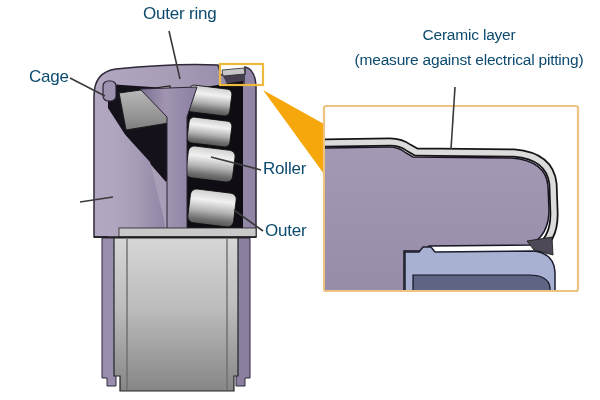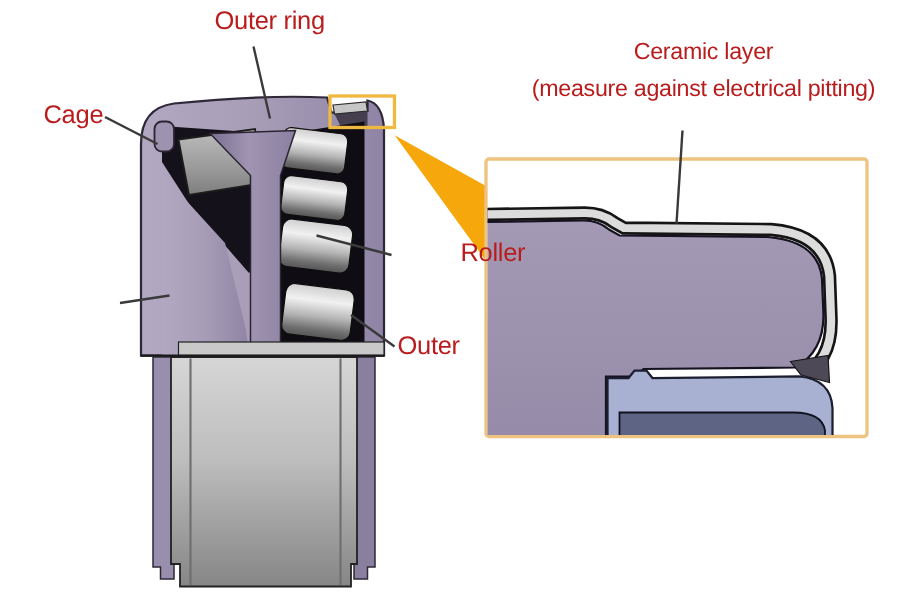--- a/index.html
+++ b/index.html
@@ -6,21 +6,21 @@
   .stage{
     position:relative;
     width:600px;height:400px;
     background:#ffffff;
     font-family:"Liberation Sans", sans-serif;
     overflow:hidden;
   }
   .stage svg{position:absolute;left:0;top:0;}
   .lbl{
     position:absolute;
-    color:#b91c1c;
+    color:#0c4a6e;
     font-size:17px;
     font-weight:500;
     white-space:nowrap;
     letter-spacing:-0.2px;
     line-height:1.15;
   }
   .lbl-ceramic{
     text-align:center;
     white-space:normal;
     font-size:15.5px;
@@ -131,20 +131,20 @@
       <line x1="70" y1="78" x2="105" y2="96"></line>
       <line x1="80" y1="202" x2="113" y2="197"></line>
       <line x1="261" y1="170" x2="211" y2="157"></line>
       <line x1="263" y1="231" x2="234" y2="210"></line>
       <line x1="455" y1="87" x2="451" y2="149"></line>
     </g>
   </svg>
 
   <div class="lbl" style="left:143px;top:4px;">Outer ring</div>
   <div class="lbl" style="left:29px;top:67px;">Cage</div>
-  <div class="lbl" style="left:263px;top:159px;margin-left:44px;">Roller</div>
+  <div class="lbl" style="left:263px;top:159px;">Roller</div>
   <div class="lbl" style="left:265px;top:221px;">Outer</div>
   <div class="lbl lbl-ceramic" style="left:325px;top:22px;width:288px;">
     <div>Ceramic layer</div>
     <div>(measure against electrical pitting)</div>
   </div>
 
 </div>
 
 </body></html>

